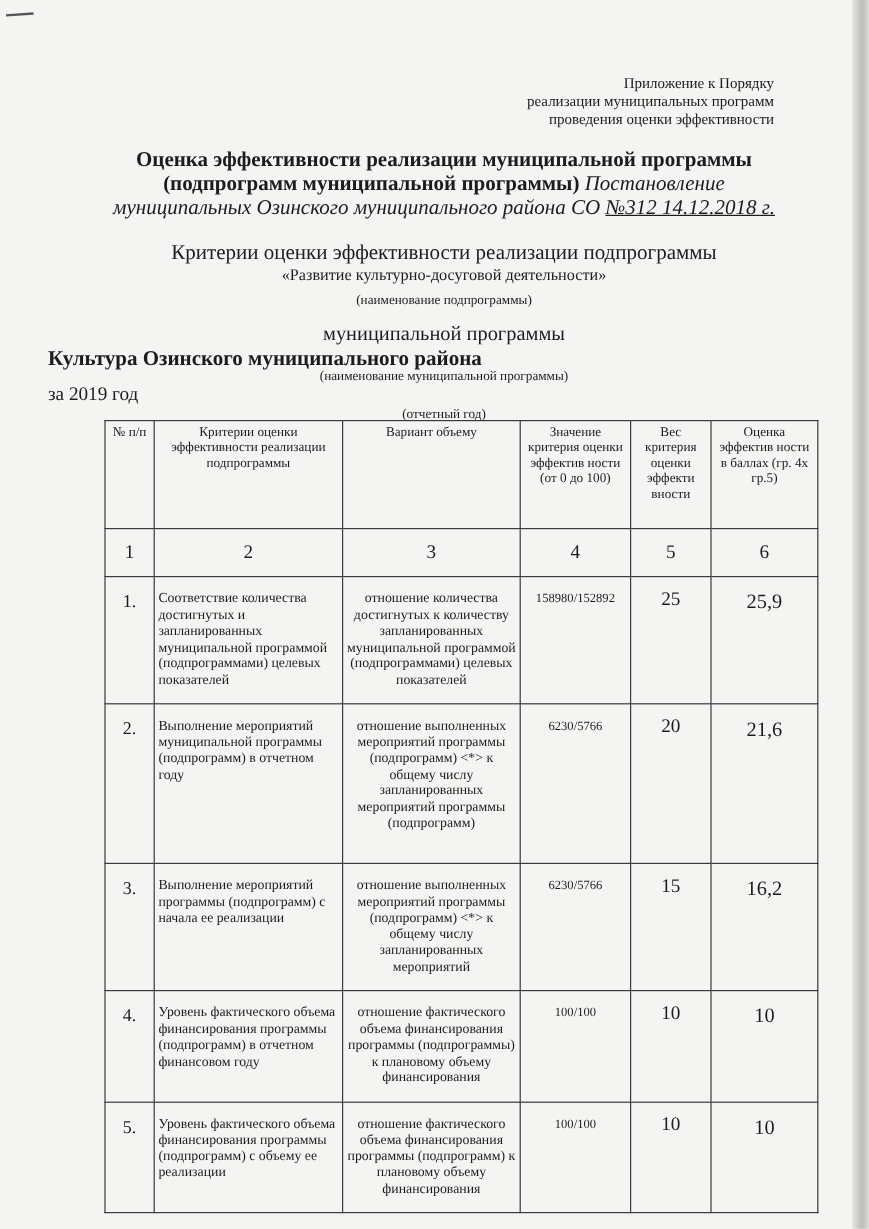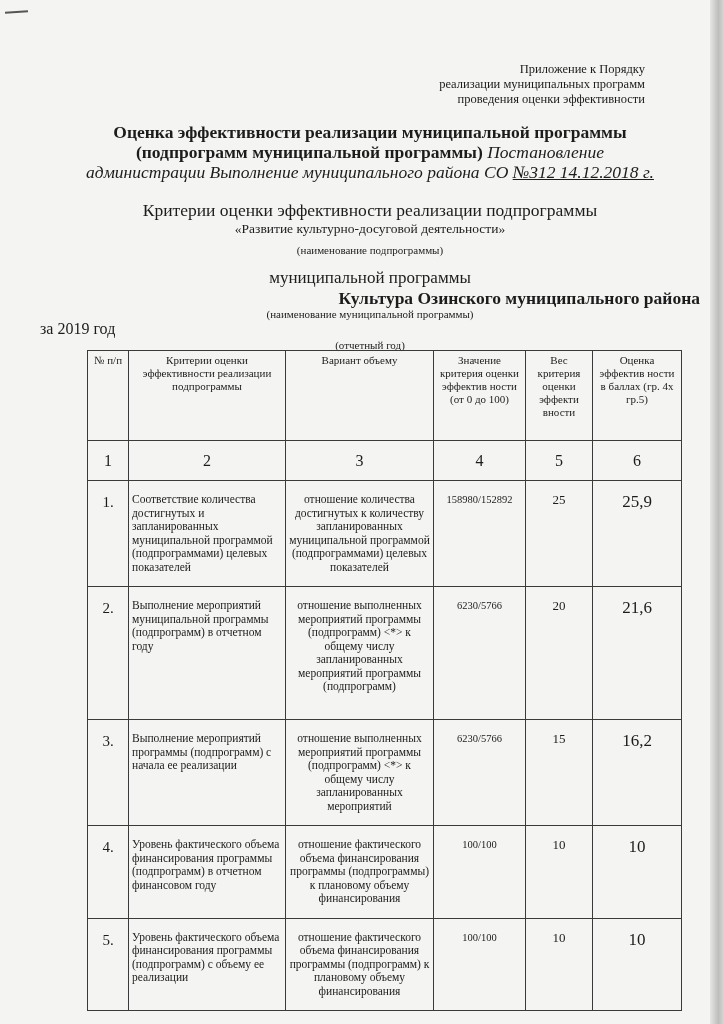--- a/index.html
+++ b/index.html
@@ -85,21 +85,21 @@
       width: 660px;
       text-align: center;
       font-size: 17px;
       line-height: 20px;
     }
     .mp-name {
       position: absolute;
       top: 288px;
       left: 40px;
       width: 660px;
-      text-align: right;
+      text-align: left;
       font-size: 17.5px;
       font-weight: bold;
       line-height: 20px;
     }
     .year {
       position: absolute;
       top: 320px;
       left: 40px;
       width: 660px;
       font-size: 16px;
@@ -128,42 +128,42 @@
     .numrow td {
       font-size: 16px;
       line-height: 15px;
       text-align: center;
       padding: 0;
     }
     .c-num { font-size: 15px; text-align: center; line-height: 18px; }
     .c-crit { font-size: 11.5px; line-height: 13.5px; text-align: left; }
     .c-var { font-size: 11.5px; line-height: 13.5px; text-align: center; }
     .c-val { font-size: 10.5px; text-align: center; line-height: 13px; }
-    .c-w { font-size: 13px; text-align: center; line-height: 13px; }
+    .c-w { font-size: 16px; text-align: center; line-height: 13px; }
     .c-score { font-size: 17px; text-align: center; line-height: 18px; }
   </style>
 </head>
 <body>
 
 <div class="scan-mark"></div>
 <div class="scan-edge"></div>
 
 <div class="appendix">
   <div>Приложение к Порядку</div>
   <div>реализации муниципальных программ</div>
   <div>проведения оценки эффективности</div>
 </div>
 
 <div class="title-block">
   <div class="bold">Оценка эффективности реализации муниципальной программы</div>
   <div>
     <span class="bold">(подпрограмм муниципальной программы)</span><span class="ital"> Постановление</span>
   </div>
   <div>
-    <span class="ital">администрации Выполнение  муниципального района СО </span><span class="ital under">№312 14.12.2018 г.</span>
+    <span class="ital">муниципальных Озинского  муниципального района СО </span><span class="ital under">№312 14.12.2018 г.</span>
   </div>
 </div>
 
 <div class="criteria-title">Критерии оценки эффективности реализации подпрограммы</div>
 <div class="subtitle">«Развитие культурно-досуговой деятельности»</div>
 <div class="caption" style="top:244px;">(наименование подпрограммы)</div>
 
 <div class="mp-label">муниципальной программы</div>
 <div class="mp-name">Культура Озинского муниципального района</div>
 <div class="caption" style="top:308px;">(наименование муниципальной программы)</div>

